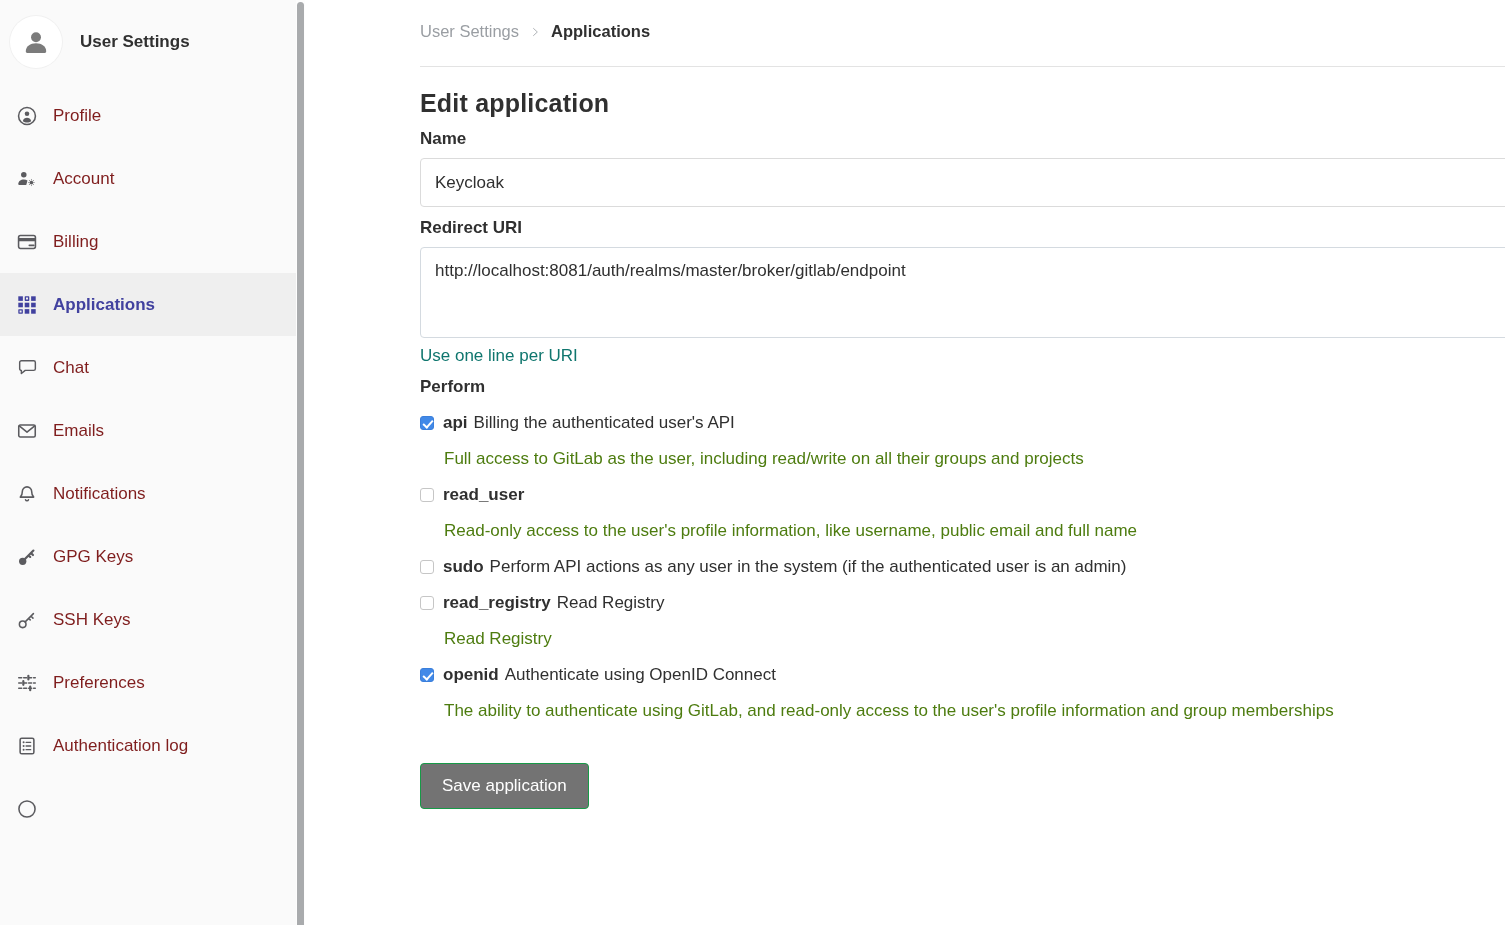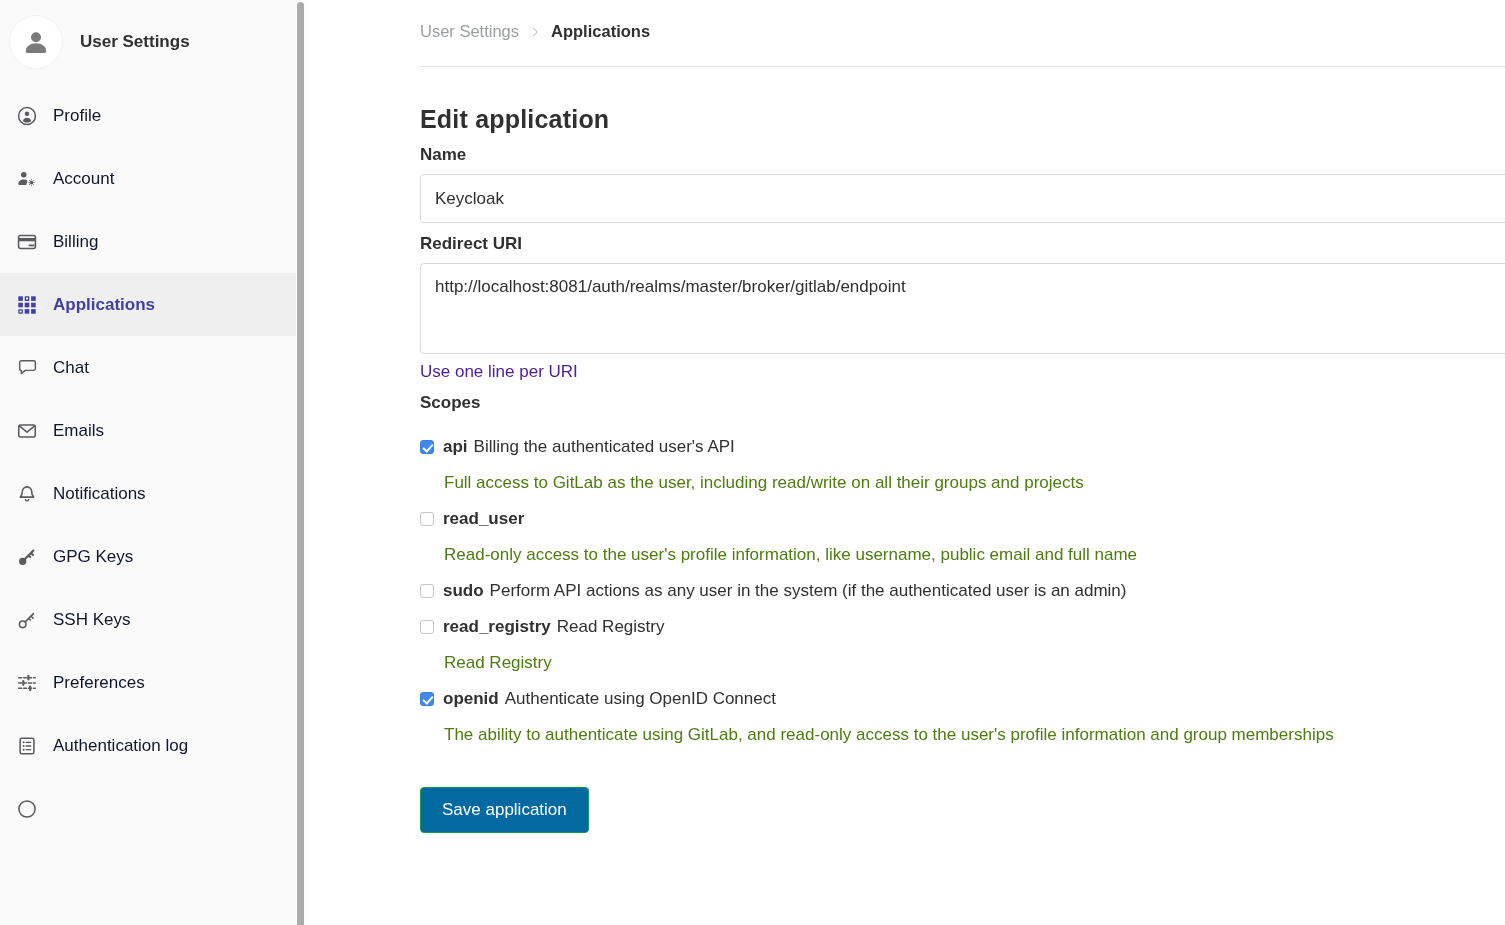--- a/index.html
+++ b/index.html
@@ -6,62 +6,62 @@
   html,body { width:1505px; height:925px; overflow:hidden; background:#fff;
     font-family:"Liberation Sans","DejaVu Sans",sans-serif; color:#303030; }
   body { display:flex; }
 
   
   .sidebar { width:296px; min-width:296px; height:925px; background:#fafafa; overflow:hidden; }
   .sidebar-header { display:flex; align-items:center; gap:18px; padding:15px 10px 15px 10px; height:84px; }
   .avatar { width:52px; height:52px; border-radius:50%; background:#fff; display:flex; align-items:center; justify-content:center; box-shadow:0 0 0 1px rgba(0,0,0,0.04); }
   .avatar svg { width:34px; height:34px; }
   .sidebar-title { font-size:17px; font-weight:bold; color:#303030; }
-  .nav-item { height:63px; display:flex; align-items:center; gap:15px; padding-left:16px; font-size:17px; color:#0f172a; cursor:pointer; }
+  .nav-item { height:63px; display:flex; align-items:center; gap:15px; padding-left:16px; font-size:17px; color:#7f1d1d; cursor:pointer; }
   .nav-item .ic { width:22px; height:22px; flex:0 0 22px; display:flex; align-items:center; justify-content:center; }
   .nav-item svg { width:22px; height:22px; stroke:#5b5b5f; fill:none; stroke-width:1.7; stroke-linecap:round; stroke-linejoin:round; }
   .nav-item svg .f { fill:#5b5b5f; stroke:none; }
   .nav-item.active { background:#efefef; color:#41419f; font-weight:bold; }
   .nav-item.active svg { stroke:#41419f; }
   .nav-item.active svg .f { fill:#41419f; }
 
   
   .vscroll { width:9px; min-width:9px; height:925px; background:#fdfdfd; position:relative; }
   .vscroll .thumb { position:absolute; left:1px; top:2px; bottom:0; width:7px; background:#a9abad; border-radius:4px 4px 0 0; }
 
   
   main { flex:1; padding:22px 0 0 115px; overflow:hidden; background:#fff; }
   .breadcrumb { font-size:16.5px; color:#9a9ea3; display:flex; align-items:center; gap:9px; }
   .breadcrumb .current { color:#303030; font-weight:bold; }
   .crumb-chev { display:inline-flex; }
   .crumb-chev svg { width:14px; height:14px; stroke:#a9adb2; fill:none; stroke-width:1.6; }
   .top-divider { border:none; border-top:1px solid #e3e3e3; margin-top:25px; width:calc(100% + 10px); }
 
-  h1.page-title { font-size:25px; font-weight:bold; margin-top:38px; letter-spacing:.2px; }
+  h1.page-title { font-size:25px; font-weight:bold; margin-top:22px; letter-spacing:.2px; }
 
   .field-label { font-size:17px; font-weight:bold; margin-top:11px; }
   .text-input { display:block; width:calc(100% + 10px); height:49px; margin-top:9px;
     border:1px solid #dbdbdb; border-radius:4px; padding:0 14px; font-size:17px;
     font-family:inherit; color:#303030; background:#fff; }
   .text-area { display:block; width:calc(100% + 10px); height:91px; margin-top:9px;
     border:1px solid #d4dae0; border-radius:4px; padding:11px 14px; font-size:17px;
     font-family:inherit; color:#303030; background:#fff; resize:none; line-height:1.4; }
-  .help-text { font-size:17px; color:#4c1d95; margin-top:8px; }
-
-  .scopes { margin-top:16px; }
+  .help-text { font-size:17px; color:#0f766e; margin-top:8px; }
+
+  .scopes { margin-top:8px; }
   .scope-line { line-height:36px; font-size:17px; display:flex; align-items:center; cursor:pointer; }
   .scope-line b { margin-right:6px; }
   .scope-help { line-height:36px; font-size:17px; color:#4d7c0f; padding-left:24px; }
   .cb { display:inline-block; width:14px; height:14px; border:1px solid #c6c6c6; border-radius:3px;
     background:#fff; margin-right:9px; position:relative; flex:0 0 14px; }
   .cb.checked { background:#4189e8; border-color:#3b7fdb; }
   .cb.checked::after { content:""; position:absolute; left:4px; top:1px; width:4px; height:8px;
     border:solid #fff; border-width:0 2px 2px 0; transform:rotate(42deg); }
 
-  .save-btn { margin-top:34px; display:inline-block; background:#0369a1; color:#fff;
+  .save-btn { margin-top:34px; display:inline-block; background:#737373; color:#fff;
     border:1px solid #179a47; border-radius:4px; font-size:17px; font-family:inherit;
     padding:12px 21px; cursor:pointer; }
 </style>
 </head>
 <body>
 
 <aside class="sidebar">
   <div class="sidebar-header">
     <div class="avatar">
       <svg viewBox="0 0 24 24">
@@ -213,21 +213,21 @@
 
   <h1 class="page-title">Edit application</h1>
 
   <div class="field-label">Name</div>
   <input class="text-input" type="text" value="Keycloak" style="">
 
   <div class="field-label">Redirect URI</div>
   <textarea class="text-area" style="">http://localhost:8081/auth/realms/master/broker/gitlab/endpoint</textarea>
   <div class="help-text">Use one line per URI</div>
 
-  <div class="field-label">Scopes</div>
+  <div class="field-label">Perform</div>
   <div class="scopes">
 
     <div class="scope-line">
       <span class="cb checked"></span>
       <b>api</b>
       <span>Billing the authenticated user's API</span>
     </div>
     <div class="scope-help">Full access to GitLab as the user, including read/write on all their groups and projects</div>
 
     <div class="scope-line">

